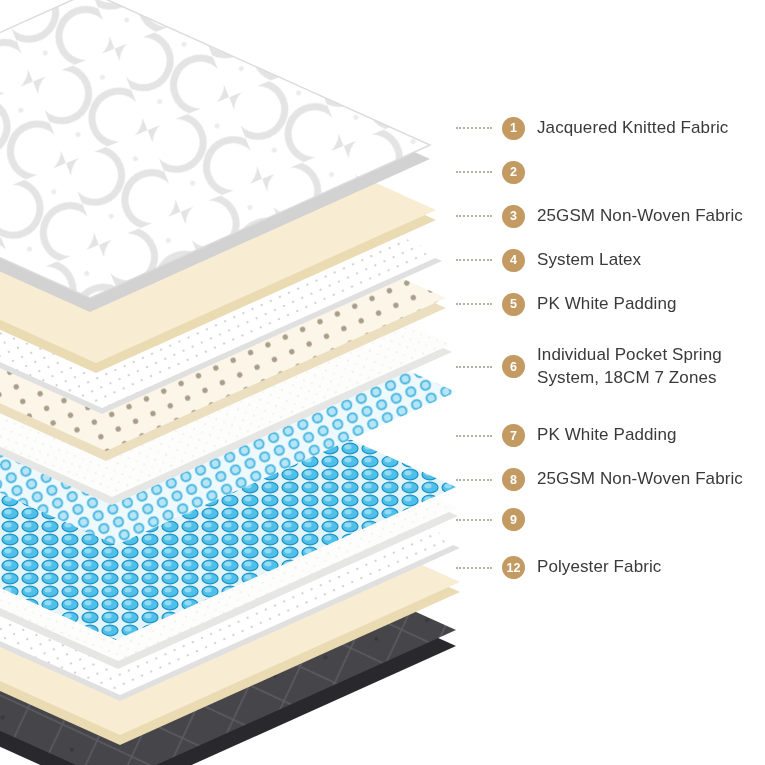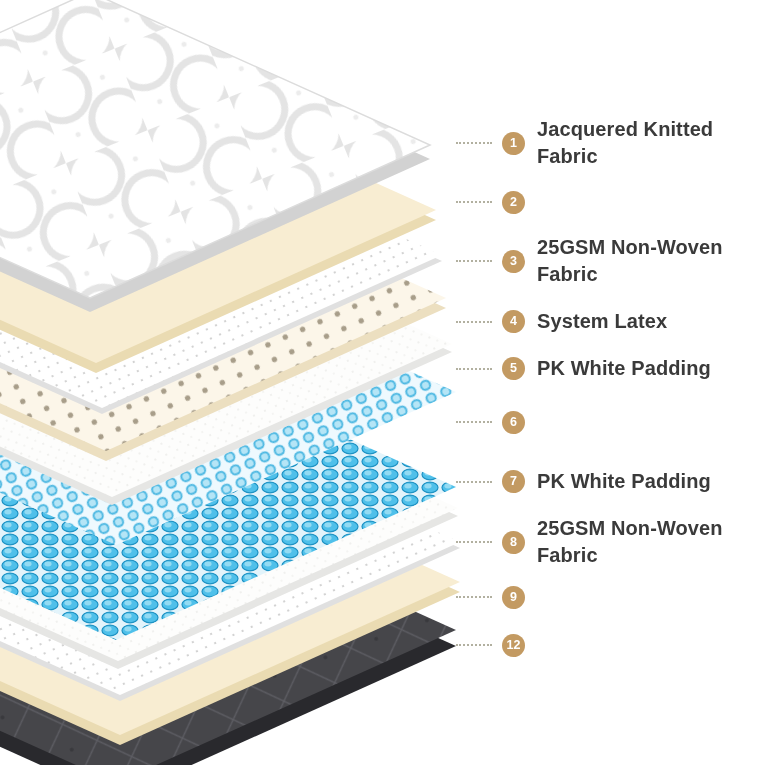--- a/index.html
+++ b/index.html
@@ -8,21 +8,21 @@
   .stage > svg{position:absolute;top:0;left:0;display:block;}
   .labels{position:absolute;left:456px;top:116px;width:309px;}
   .label-row{display:flex;align-items:center;margin-bottom:20px;min-height:24px;}
   .label-row:nth-child(6){margin-top:28px;margin-bottom:34px;}
   .label-row:nth-child(8){margin-bottom:16px;}
   .label-row:nth-child(9){margin-bottom:24px;}
   .leader{width:36px;height:0;border-top:2.5px dotted #b2b0a0;margin-right:10px;flex:none;}
   .num{width:23px;height:23px;border-radius:50%;background:var(--accent,#c39a62);color:#ffffff;
        font-size:12.5px;font-weight:700;display:flex;align-items:center;justify-content:center;
        margin-right:12px;flex:none;line-height:1;}
-  .txt{font-size:20px;font-weight:700;color:#3a3a3a;line-height:1.35;max-width:235px;letter-spacing:0.1px;}
+  .txt{font-size:17px;font-weight:400;color:#3a3a3a;line-height:1.35;max-width:235px;letter-spacing:0.1px;}
 </style>
 </head>
 <body>
 
 <div class="stage">
 
   <svg id="layers-svg" width="765" height="765" viewBox="0 0 765 765">
     <defs>
       <pattern id="quilt" width="88" height="88" patternUnits="userSpaceOnUse" patternTransform="rotate(-22)">
         <rect width="88" height="88" fill="#ffffff"></rect>
@@ -127,20 +127,21 @@
 
     <div class="label-row">
       <span class="leader"></span>
       <span class="num">5</span>
       <span class="txt">PK White Padding</span>
     </div>
 
     <div class="label-row">
       <span class="leader"></span>
       <span class="num">6</span>
+      <span class="txt">Individual Pocket Spring System, 18CM 7 Zones</span>
     </div>
 
     <div class="label-row">
       <span class="leader"></span>
       <span class="num">7</span>
       <span class="txt">PK White Padding</span>
     </div>
 
     <div class="label-row">
       <span class="leader"></span>
@@ -149,16 +150,17 @@
     </div>
 
     <div class="label-row">
       <span class="leader"></span>
       <span class="num">9</span>
     </div>
 
     <div class="label-row">
       <span class="leader"></span>
       <span class="num">12</span>
+      <span class="txt">Polyester Fabric</span>
     </div>
   </div>
 
 </div>
 
 </body></html>

